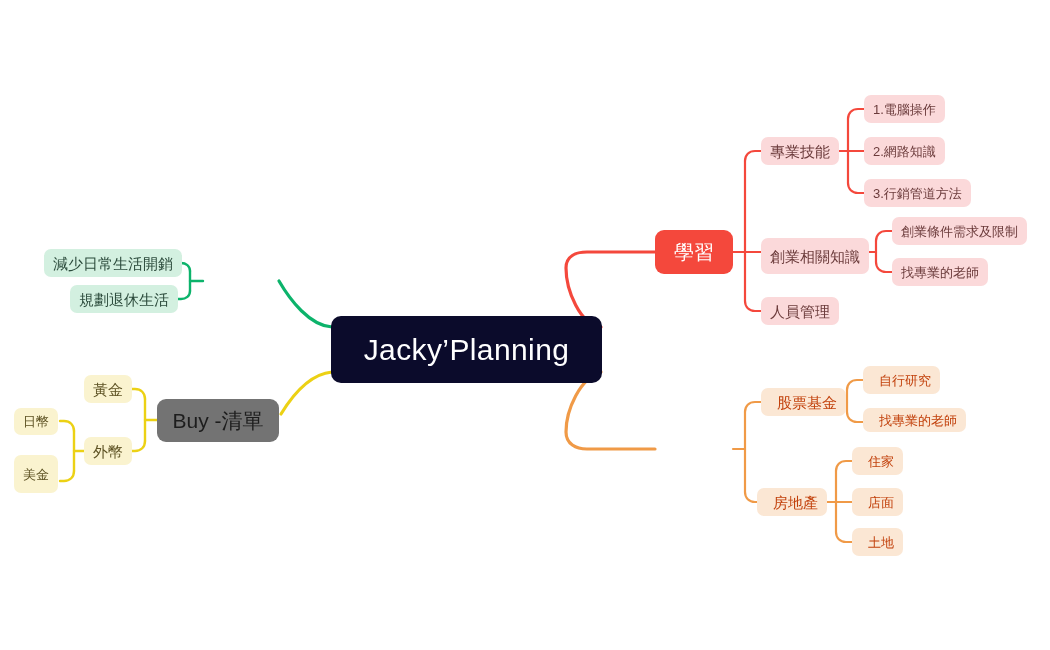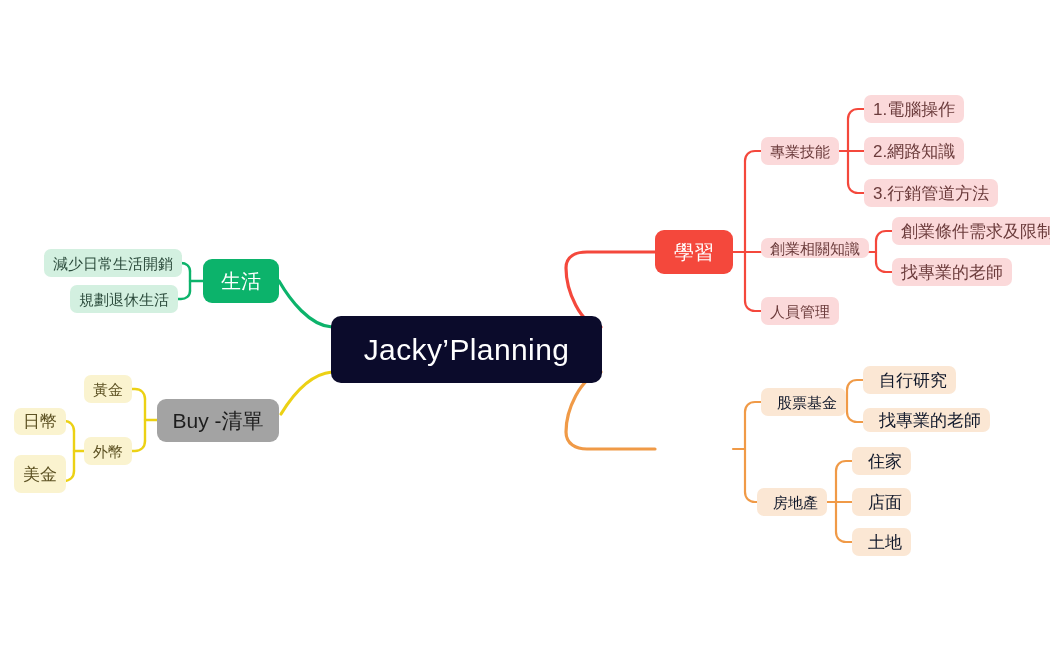--- a/index.html
+++ b/index.html
@@ -52,35 +52,35 @@
 
   
   .l1 {
     border-radius: 9px;
     font-size: 20px;
     font-weight: 400;
   }
   .l1.green  { background: #0cb36b; color: #ffffff; }
   .l1.red    { background: #f4483c; color: #ffffff; }
   .l1.orange { background: #f09a47; color: #3b2a13; }
-  .l1.yellow { background: #a3a3a3; color: #1d1d1d; font-size: 21px; }
+  .l1.yellow { background: #737373; color: #1d1d1d; font-size: 21px; }
 
   
   .sub {
     border-radius: 7px;
     font-size: 15px;
     font-weight: 400;
     padding: 0 9px;
   }
   .sub.s-green  { background: #d3f0e0; color: #2b4a3b; }
   .sub.s-red    { background: #fbd9da; color: #6b3b3b; }
-  .sub.s-orange { background: #fbe7d4; color: #0f172a; padding-left: 16px; }
+  .sub.s-orange { background: #fbe7d4; color: #c2410c; padding-left: 16px; }
   .sub.s-yellow { background: #faf3cf; color: #5d5223; }
 
-  .sub.leaf { font-size: 17px; }
+  .sub.leaf { font-size: 13px; }
 </style>
 </head>
 <body>
 
 <div id="canvas">
 
   <svg id="edges" viewBox="0 0 1050 650" xmlns="http://www.w3.org/2000/svg">
 
     <path d="M 332 327 C 310 326 290 300 279 281" stroke="#0cb36b" stroke-width="3.2" fill="none" stroke-linecap="round"></path>
 
@@ -134,21 +134,20 @@
 
     <path d="M 822 502 L 836 502" stroke="#f09a47" stroke-width="2.2" fill="none" stroke-linecap="round"></path>
     <path d="M 836 471 L 836 532" stroke="#f09a47" stroke-width="2.2" fill="none" stroke-linecap="round"></path>
     <path d="M 836 471 C 836 465 840 461 846 461 L 852 461" stroke="#f09a47" stroke-width="2.2" fill="none" stroke-linecap="round"></path>
     <path d="M 836 502 L 852 502" stroke="#f09a47" stroke-width="2.2" fill="none" stroke-linecap="round"></path>
     <path d="M 836 532 C 836 538 840 542 846 542 L 852 542" stroke="#f09a47" stroke-width="2.2" fill="none" stroke-linecap="round"></path>
   </svg>
 
   <div class="node root" style="left:331px; top:316px; width:271px; height:67px;">Jacky’Planning</div>
 
-  <div class="node l1 green" style="left:203px; top:259px; width:76px; height:44px;">生活</div>
 
   <div class="node sub s-green" style="left:44px; top:249px; height:28px;">減少日常生活開銷</div>
 
   <div class="node sub s-green" style="left:70px; top:285px; height:28px;">規劃退休生活</div>
 
   <div class="node l1 yellow" style="left:157px; top:399px; width:122px; height:43px;">Buy -清單</div>
 
   <div class="node sub s-yellow" style="left:84px; top:375px; height:28px;">黃金</div>
 
   <div class="node sub s-yellow" style="left:84px; top:437px; height:28px;">外幣</div>
@@ -160,21 +159,21 @@
   <div class="node l1 red" style="left:655px; top:230px; width:78px; height:44px;">學習</div>
 
   <div class="node sub s-red" style="left:761px; top:137px; height:28px;">專業技能</div>
 
   <div class="node sub s-red leaf" style="left:864px; top:95px; height:28px;">1.電腦操作</div>
 
   <div class="node sub s-red leaf" style="left:864px; top:137px; height:28px;">2.網路知識</div>
 
   <div class="node sub s-red leaf" style="left:864px; top:179px; height:28px;">3.行銷管道方法</div>
 
-  <div class="node sub s-red" style="left:761px; top:238px; height:20px;">創業相關知識</div>
+  <div class="node sub s-red" style="left:761px; top:238px; height:36px;">創業相關知識</div>
 
   <div class="node sub s-red leaf" style="left:892px; top:217px; height:28px;">創業條件需求及限制</div>
 
   <div class="node sub s-red leaf" style="left:892px; top:258px; height:28px;">找專業的老師</div>
 
   <div class="node sub s-red" style="left:761px; top:297px; height:28px;text-align:right;">人員管理</div>
 
 
   <div class="node sub s-orange" style="left:761px; top:388px; height:28px;">股票基金</div>
 

